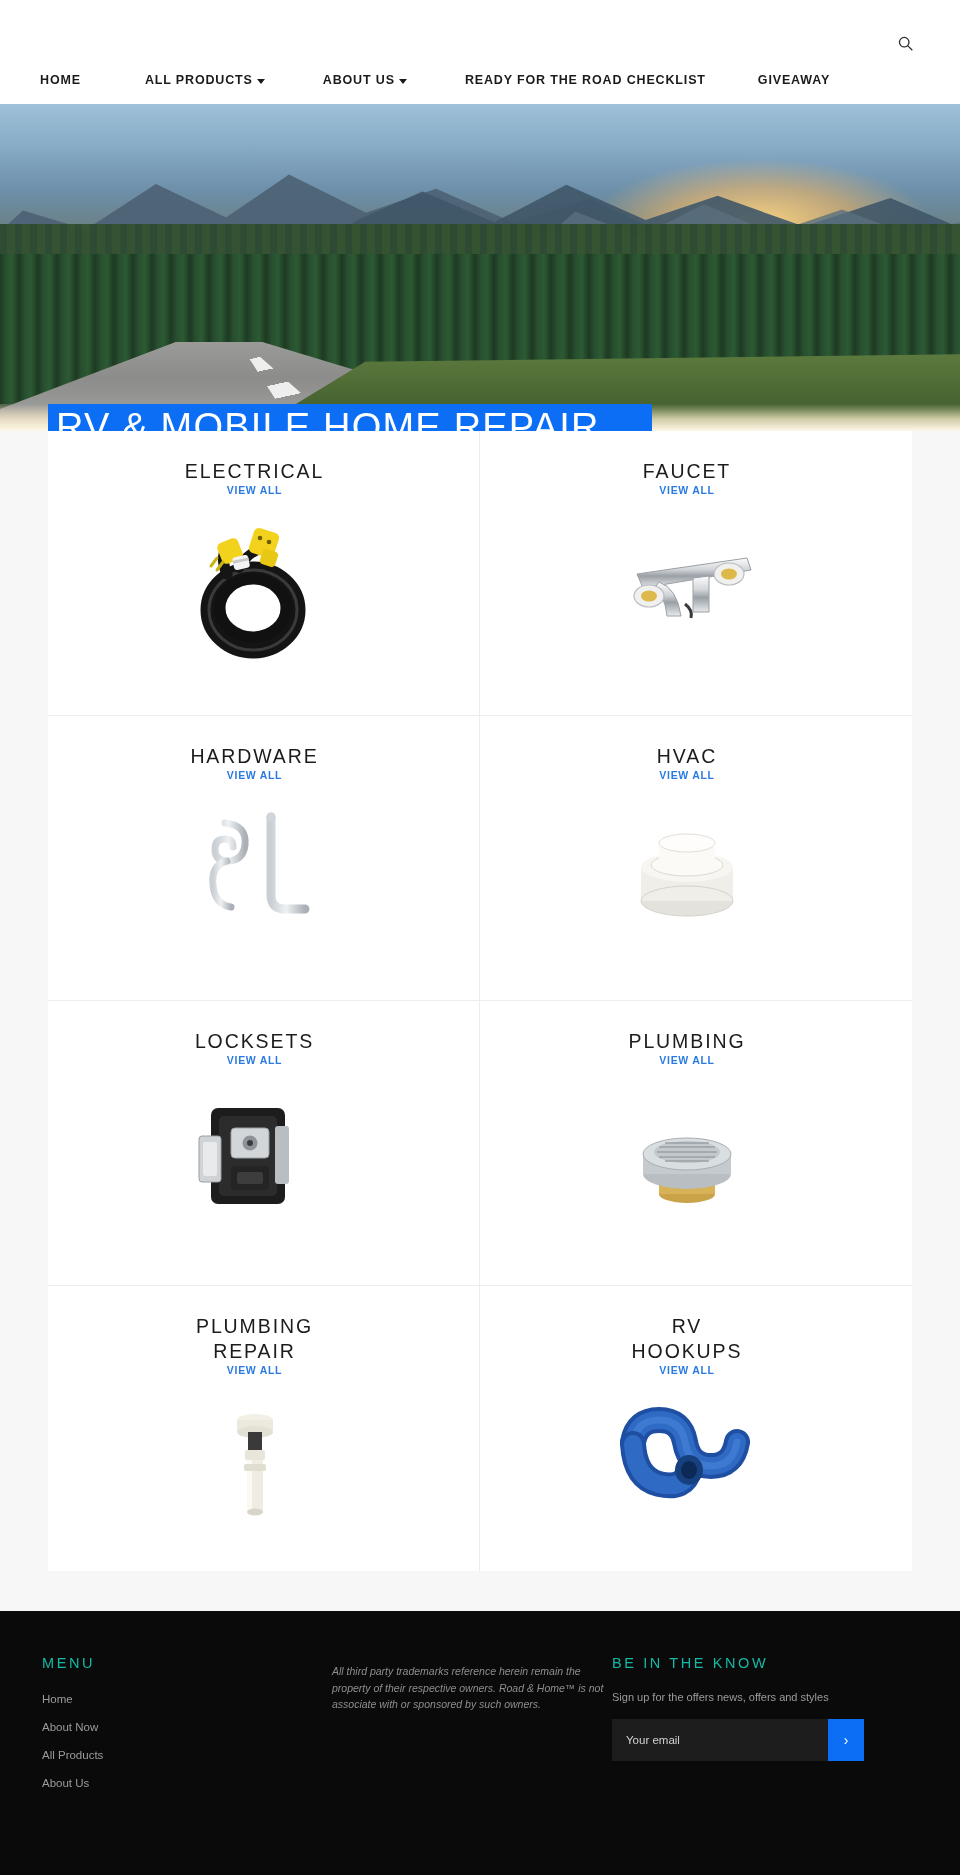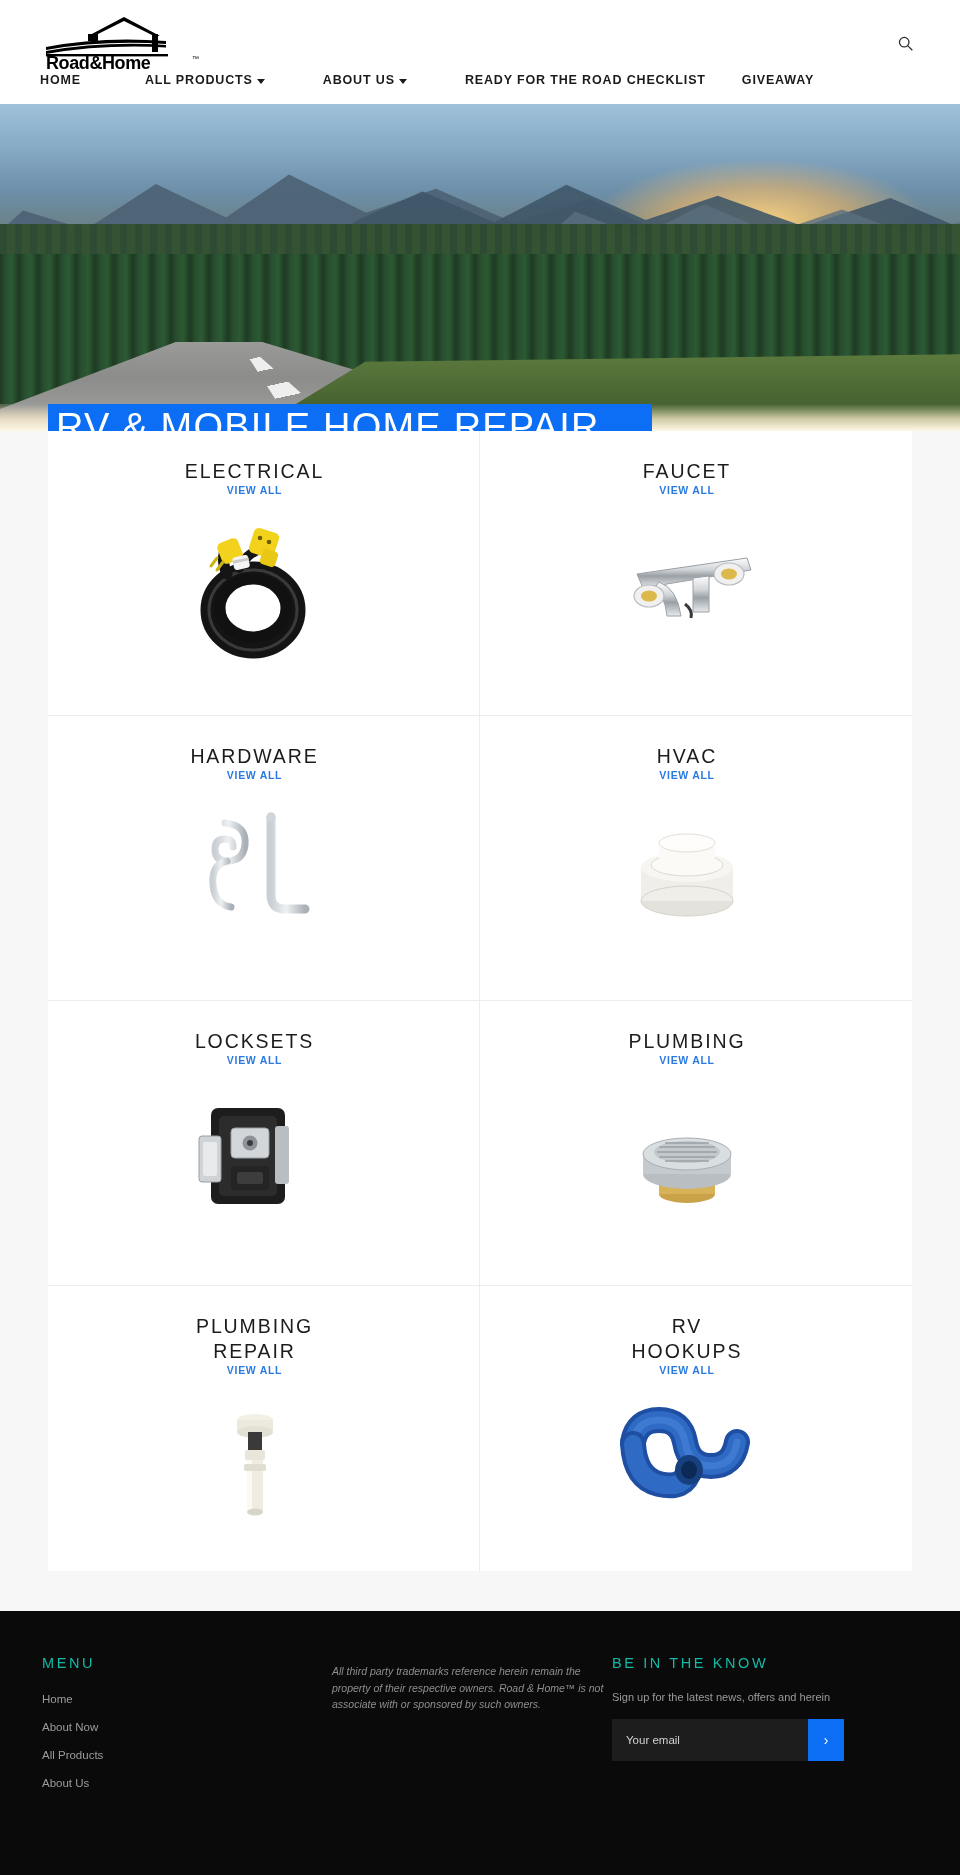--- a/index.html
+++ b/index.html
@@ -36,21 +36,21 @@
   }
   .nav-item {
     font-size: 12.5px; letter-spacing: 0.85px; color: #1b1b1b;
     font-weight: 600; text-transform: uppercase;
     white-space: nowrap; cursor: pointer;
     display: flex; align-items: center; gap: 4px;
   }
   .nav-gap-1 { margin-right: 64px; }
   .nav-gap-2 { margin-right: 58px; }
   .nav-gap-3 { margin-right: 58px; }
-  .nav-gap-4 { margin-right: 36px; }
+  .nav-gap-4 { margin-right: 52px; }
   .caret {
     display: inline-block; width: 0; height: 0;
     border-left: 4px solid transparent;
     border-right: 4px solid transparent;
     border-top: 5px solid #1b1b1b;
     position: relative; top: 1px;
   }
 
   
   .hero {
@@ -190,49 +190,37 @@
   .footer-link {
     display: block; font-size: 11.5px; color: #9b9b9b;
     line-height: 20px; margin-bottom: 8px; cursor: pointer;
   }
   .legal-text {
     font-size: 10.5px; color: #8e8e8e; line-height: 16.5px; font-style: italic;
   }
   .news-sub {
     font-size: 11px; color: #9b9b9b; margin-bottom: 14px; line-height: 16px;
   }
-  .news-form { display: flex; width: 232px; height: 42px; justify-content: center; }
+  .news-form { display: flex; width: 252px; height: 42px; justify-content: center; }
   .news-input {
     flex: 1; background: #1d1d1d; border: none; outline: none;
     color: #e6e6e6; font-size: 11.5px; padding: 0 14px;
     font-family: "Liberation Sans", sans-serif;
   }
   .news-input::placeholder { color: #d2d2d2; }
   .news-submit {
     width: 36px; background: #0b6ef5; border: none; cursor: pointer;
     color: #ffffff; font-size: 14px; display: flex;
     align-items: center; justify-content: center;
   }
 </style>
 </head>
 <body>
 
 <div class="header">
-  <div class="logo-wrap">
-    <svg class="logo-svg" viewBox="0 0 170 56">
-      <path d="M46 22 L82 3 L118 22 L112 22 L82 7 L52 22 Z" fill="#000"></path>
-      <rect x="46" y="20" width="10" height="7" fill="#000"></rect>
-      <rect x="110" y="20" width="6" height="18" fill="#000"></rect>
-      <path d="M4 33 Q60 22 124 27 L124 30 Q60 26 4 36 Z" fill="#000"></path>
-      <path d="M4 37 Q62 27 124 31 L124 33.5 Q62 30 4 40 Z" fill="#000"></path>
-      <rect x="4" y="40" width="122" height="2.4" fill="#000"></rect>
-      <text x="4" y="55" font-family="Liberation Sans, sans-serif" font-size="18" font-weight="700" fill="#000" letter-spacing="-0.4">Road&amp;Home</text>
-      <text x="150" y="47" font-family="Liberation Sans, sans-serif" font-size="7" fill="#000">™</text>
-    </svg>
-  </div>
 
   <button class="search-btn">
     <svg viewBox="0 0 20 20" fill="none">
       <circle cx="8.5" cy="8.5" r="5.6" stroke="#2b2b2b" stroke-width="1.5"></circle>
       <line x1="12.8" y1="12.8" x2="18" y2="18" stroke="#2b2b2b" stroke-width="1.5"></line>
     </svg>
   </button>
 
   <nav class="nav">
     <div class="nav-item nav-gap-1">
@@ -447,20 +435,20 @@
     <a class="footer-link">All Products</a>
     <a class="footer-link">About Us</a>
   </div>
 
   <div class="fcol-legal">
     <p class="legal-text">All third party trademarks reference herein remain the property of their respective owners. Road &amp; Home™ is not associate with or sponsored by such owners.</p>
   </div>
 
   <div class="fcol-news">
     <div class="footer-heading">BE IN THE KNOW</div>
-    <div class="news-sub">Sign up for the latest news, offers and herein</div>
+    <div class="news-sub">Sign up for the offers news, offers and styles</div>
     <form class="news-form">
       <input class="news-input" type="email" placeholder="Your email" style="">
       <button class="news-submit">›</button>
     </form>
   </div>
 
 </div>
 
 </body></html>

